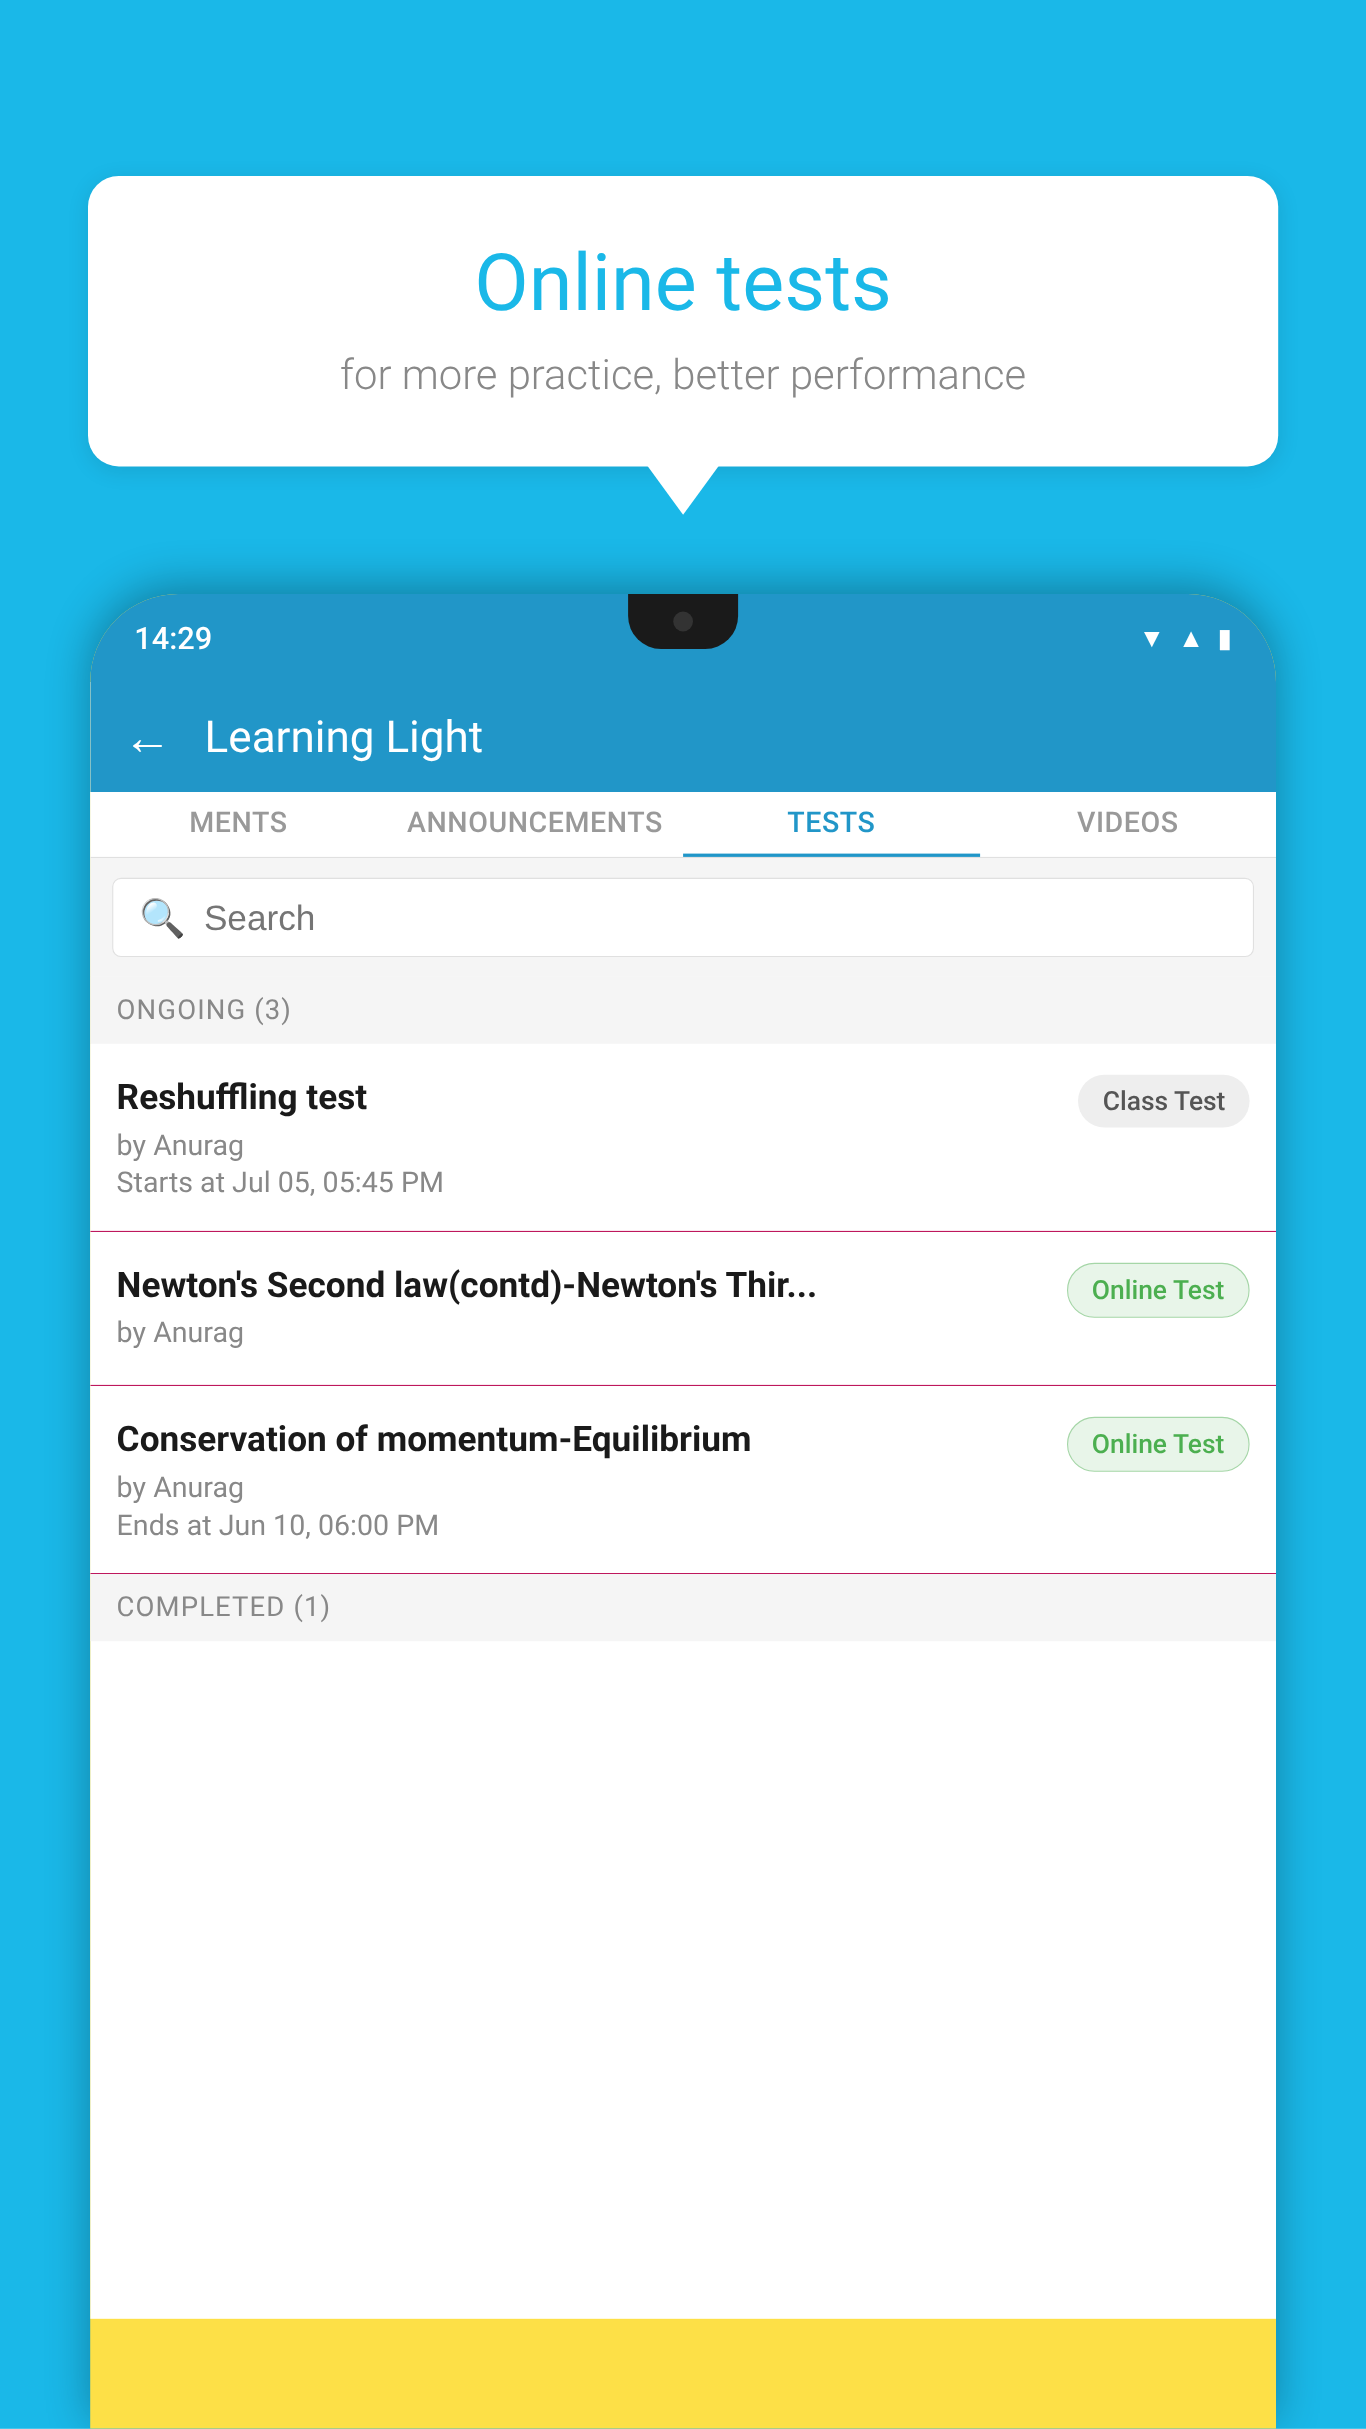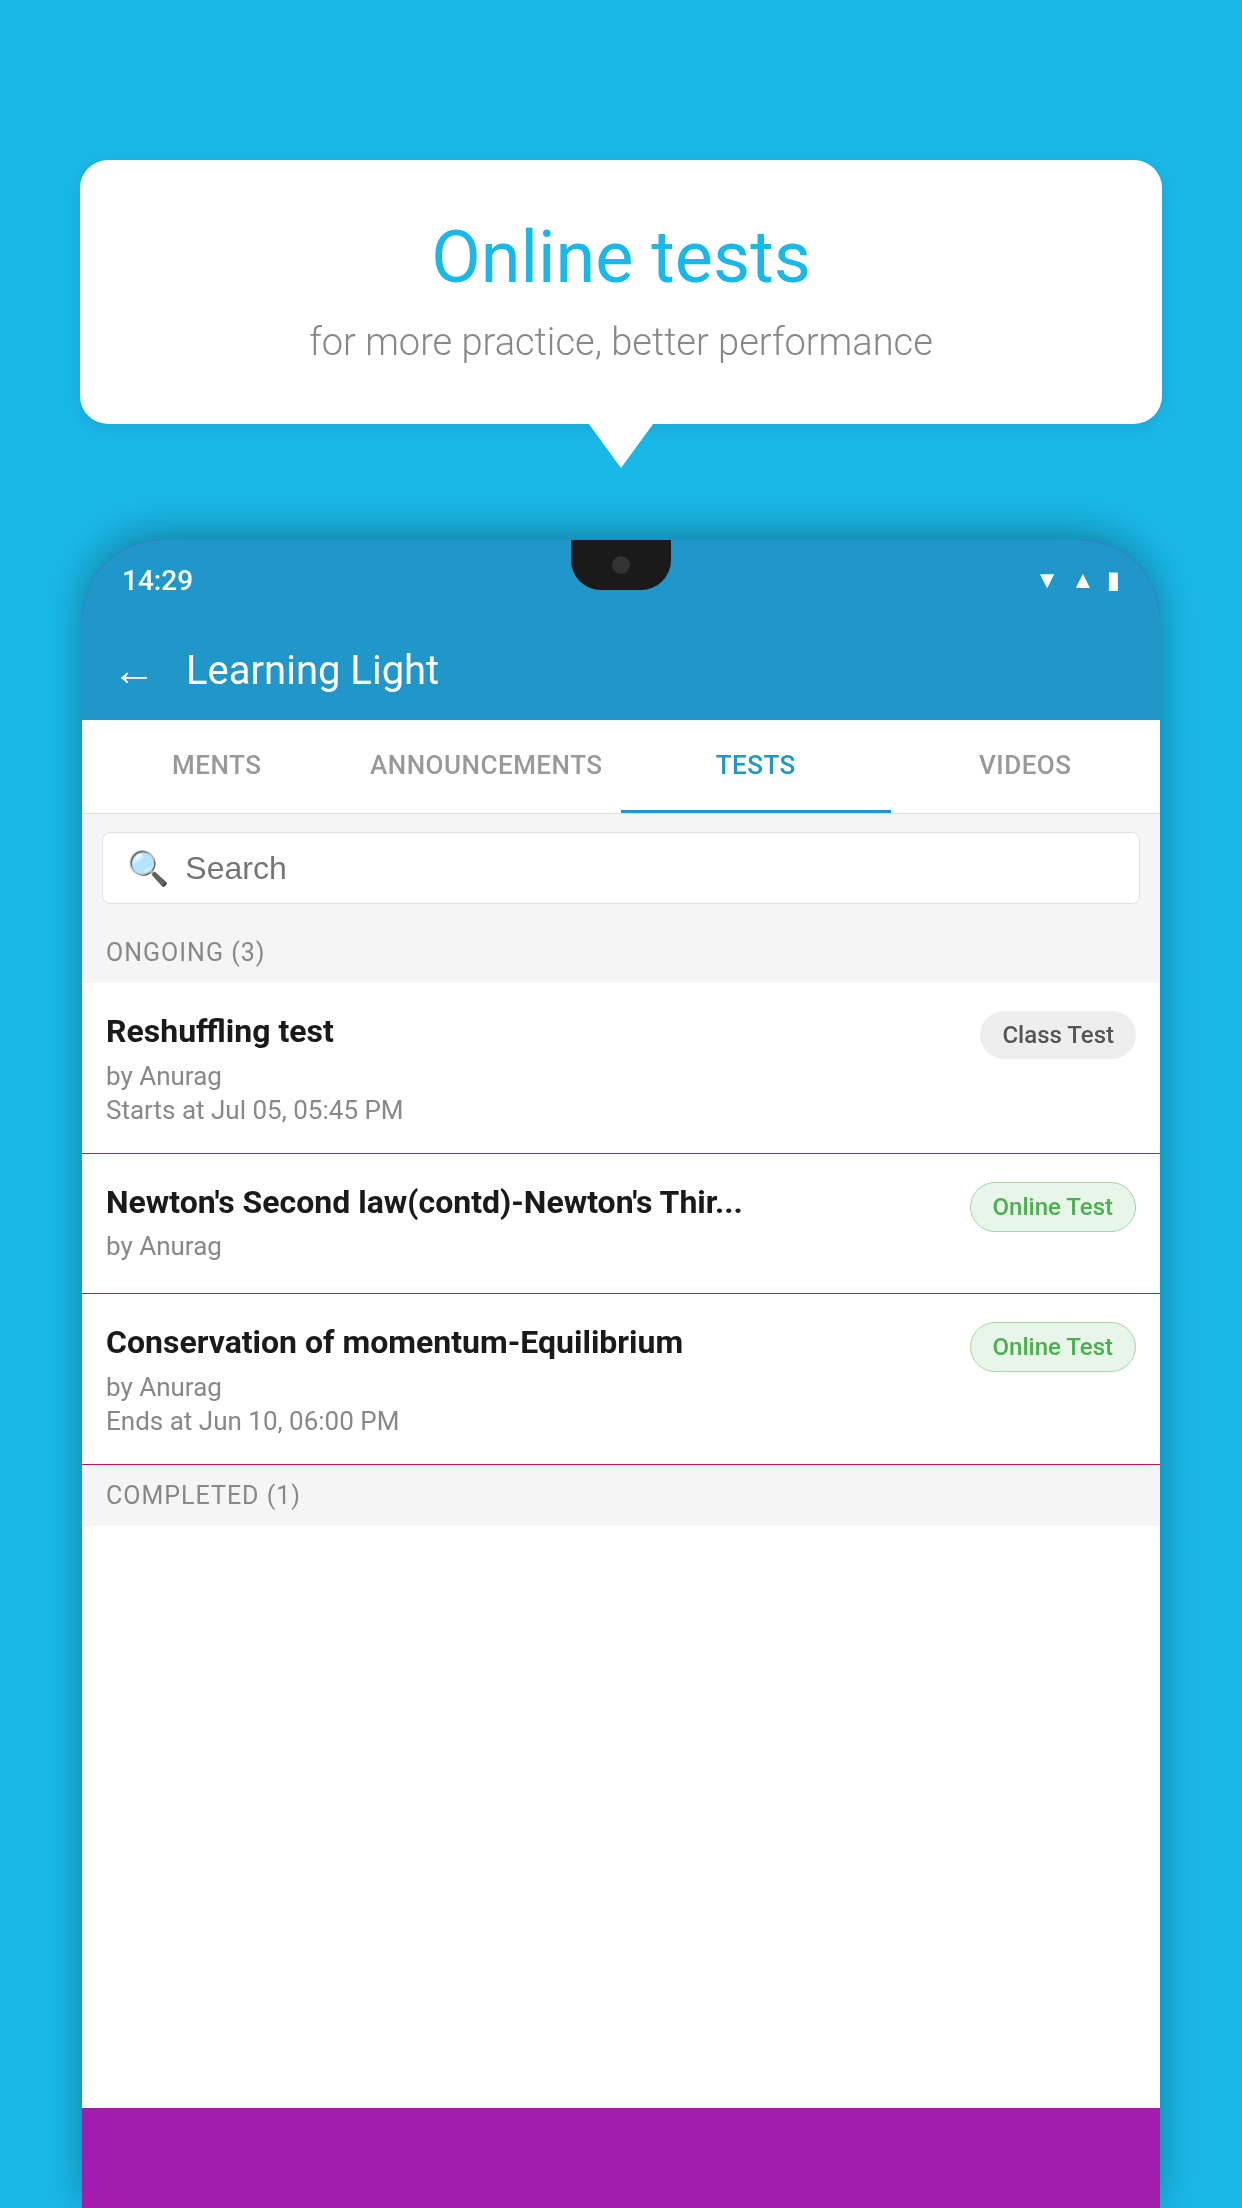--- a/index.html
+++ b/index.html
@@ -58,21 +58,21 @@
       font-weight: 300;
     }
 
     
     .phone-frame {
       position: absolute;
       top: 540px;
       left: 82px;
       right: 82px;
       bottom: 0;
-      background: #a21caf;
+      background: #fde047;
       border-radius: 80px 80px 0 0;
       padding: 0;
       overflow: hidden;
       box-shadow: 0 -8px 40px rgba(0,0,0,0.3);
     }
 
     .phone-notch-bar {
       background: #2196c8;
       height: 80px;
       display: flex;
@@ -148,21 +148,21 @@
       flex: 1;
       overflow: hidden;
       height: calc(100% - 80px - 100px);
     }
 
     
     .tabs-bar {
       display: flex;
       background: white;
       border-bottom: 1px solid #e0e0e0;
-      height: 94px;
+      height: 60px;
     }
 
     .tab-item {
       flex: 1;
       display: flex;
       align-items: center;
       justify-content: center;
       font-size: 26px;
       color: #999;
       font-weight: 500;

